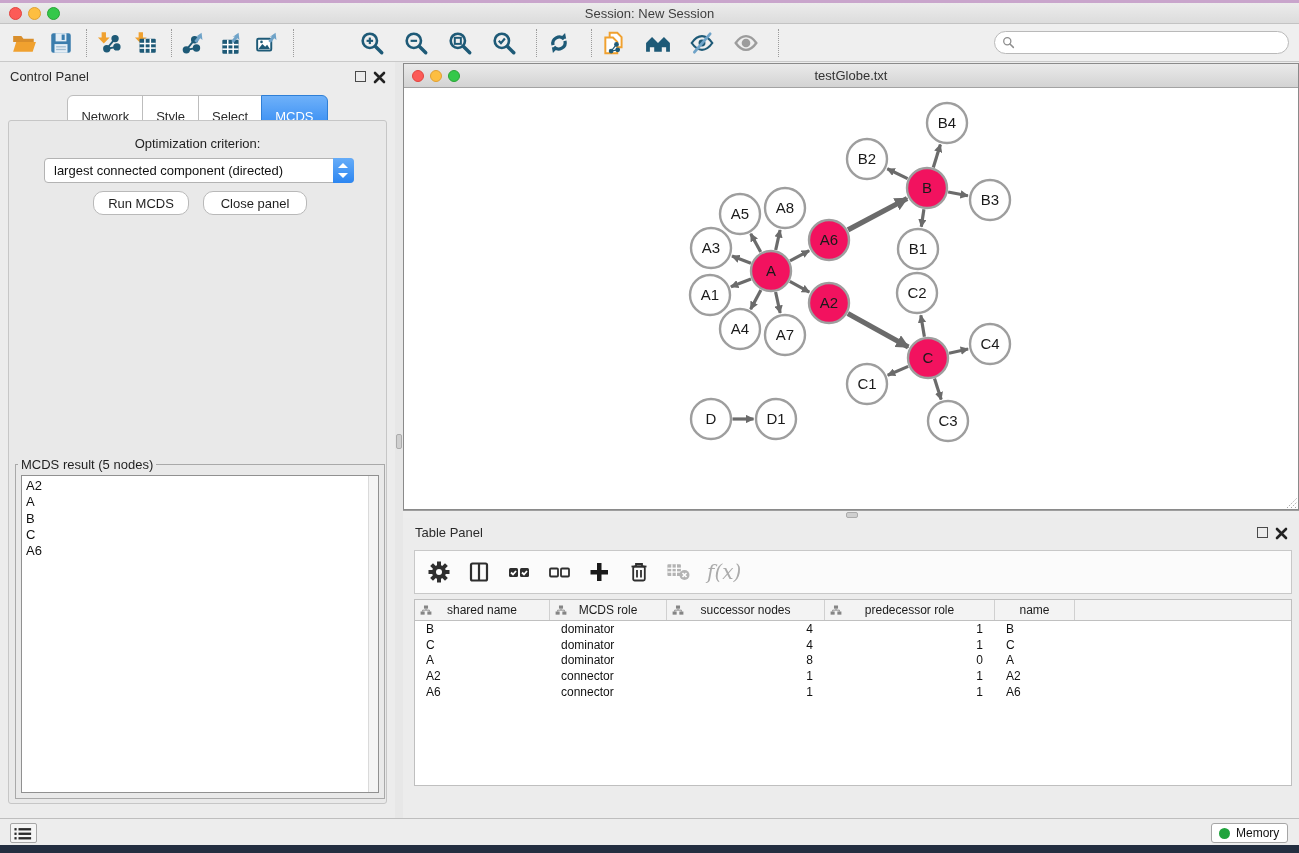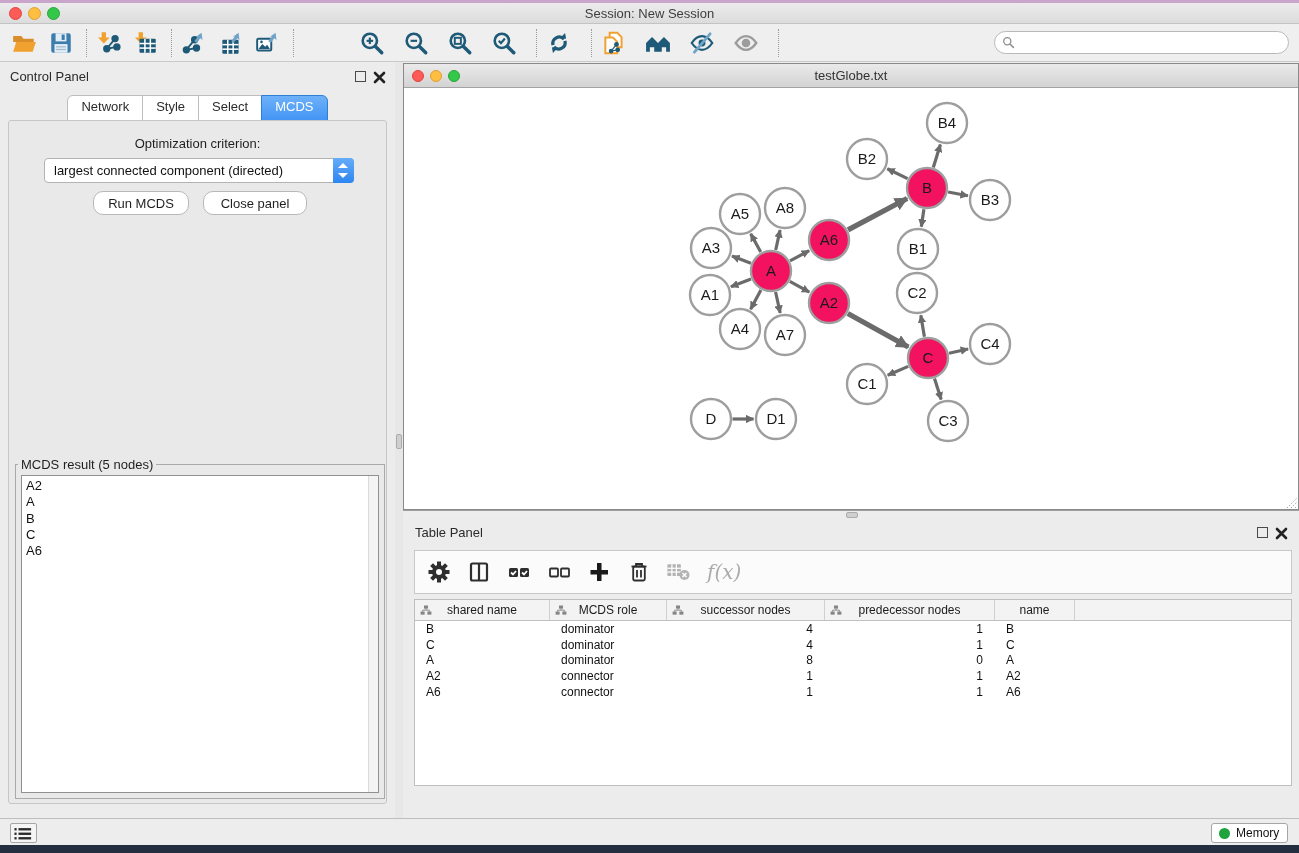--- a/index.html
+++ b/index.html
@@ -35,21 +35,21 @@
 
   
   .workspace { position:absolute; left:0; top:59px; width:1299px; height:756px; }
 
   
   .control-panel { position:absolute; left:0; top:0; width:395px; height:756px; background:#ECECEC; }
   .panel-header-title { position:absolute; left:10px; top:7px; font-size:13px; color:#2B2B2B; }
   .win-float { position:absolute; width:11px; height:11px; border:1.6px solid #4A4A4A; background:transparent; cursor:pointer; }
   .win-close { position:absolute; width:13px; height:13px; cursor:pointer; }
   .win-close svg { width:13px; height:13px; }
-  .seg-tab { height:38px; line-height:21px; padding:0 13px; background:#FFF; border:1px solid #BDBDBD;
+  .seg-tab { height:38px; line-height:21px; padding:10px 13px; background:#FFF; border:1px solid #BDBDBD;
     margin-left:-1px; font-size:13px; color:#2B2B2B; cursor:pointer; }
   .seg-tab:first-child { border-radius:6px 0 0 6px; margin-left:0; }
   .seg-tab:last-child { border-radius:0 6px 6px 0; }
   .seg-tab.active { background:linear-gradient(#6FB1F9,#2D87F2); border-color:#2F7FD6; color:#FFF; }
   .cp-tabs { position:absolute; left:0; right:0; top:33px; display:flex; justify-content:center; }
 
   .cp-body { position:absolute; left:8px; top:58px; width:379px; height:684px; background:#E9E9E9;
     border:1px solid #C6C6C6; border-radius:3px; }
   .opt-label { position:absolute; left:0; right:0; top:15px; text-align:center; font-size:13px; color:#1F1F1F; }
   .dropdown { position:absolute; left:35px; top:37px; width:310px; height:25px; background:#FFF;
@@ -566,21 +566,21 @@
               </div>
               <div class="th-cell" style="width: 170px;">
                 <svg viewBox="0 0 16 14">
                   <g fill="#858585">
                     <rect x="5.3" y="1" width="5.4" height="4.2"></rect>
                     <rect x="0.8" y="9" width="5.4" height="4.2"></rect>
                     <rect x="9.8" y="9" width="5.4" height="4.2"></rect>
                   </g>
                   <path d="M8 5.2v2M3.5 9V7.2h9V9" fill="none" stroke="#858585" stroke-width="1.2"></path>
                 </svg>
-                <span>predecessor nodes</span>
+                <span>predecessor role</span>
               </div>
               <div class="th-cell" style="width: 80px;">
                 <span>name</span>
               </div>
               <div class="th-cell" style="flex: 1 1 0%; border-right: none;"></div>
             </div>
           <div id="tp-body">
               <div class="tp-row">
                 <div class="td-cell" style="width: 135px; text-align: left; padding: 0px 0px 0px 11px;">B</div>
                 <div class="td-cell" style="width: 117px; text-align: left; padding: 0px 0px 0px 11px;">dominator</div>

